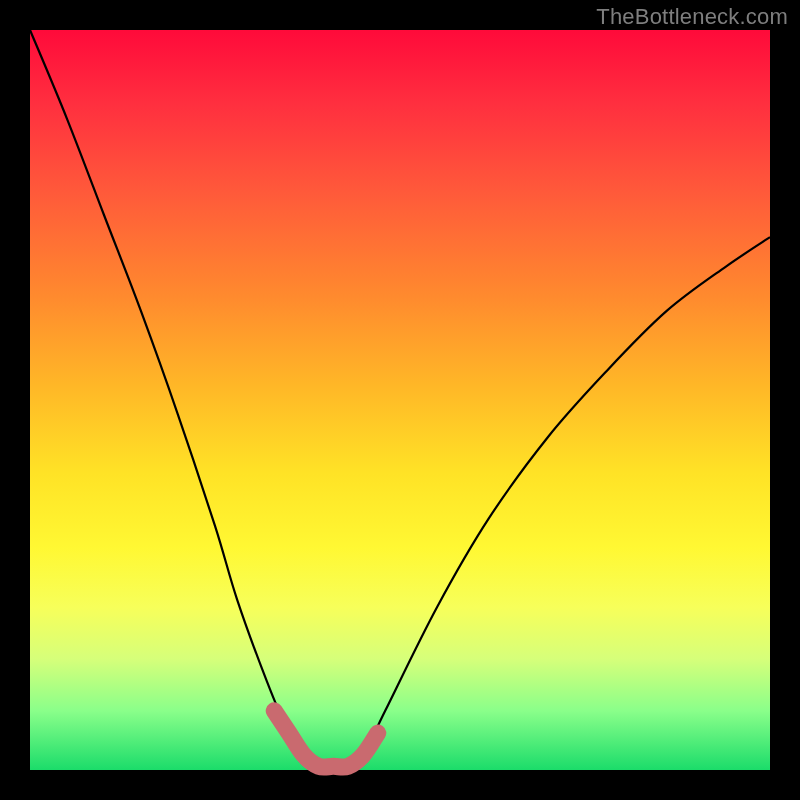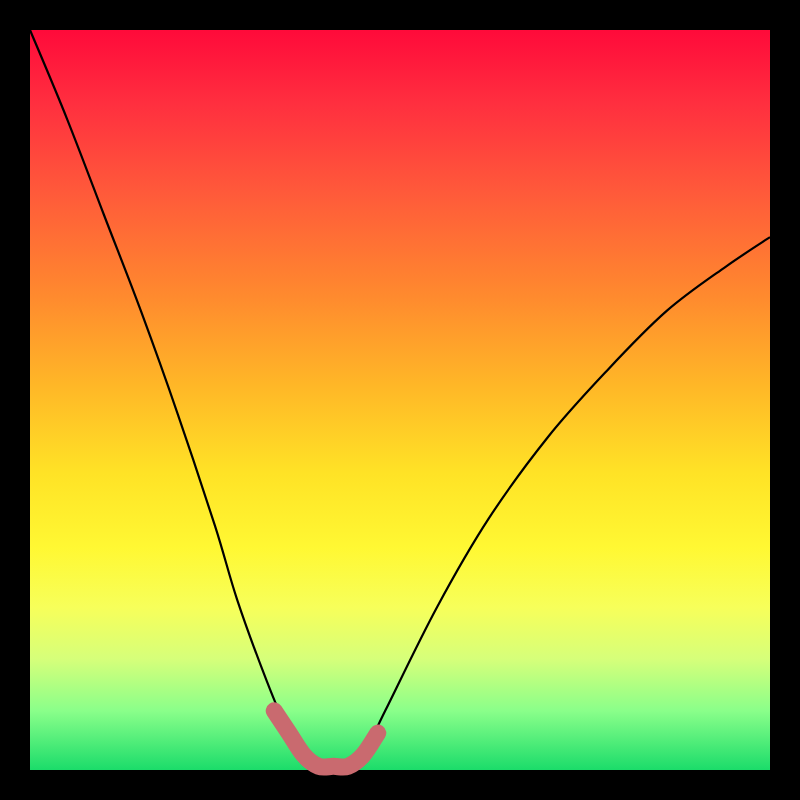--- a/index.html
+++ b/index.html
@@ -60,14 +60,15 @@
 
 <div class="frame">
 
   <div class="plot">
     <svg viewBox="0 0 740 740">
       <path d="M 0.0 0.0 C 6.2 14.8, 24.7 58.0, 37.0 88.8 C 49.3 119.6, 61.7 152.9, 74.0 185.0 C 86.3 217.1, 98.7 247.9, 111.0 281.2 C 123.3 314.5, 135.7 349.0, 148.0 384.8 C 160.3 420.6, 175.1 465.0, 185.0 495.8 C 194.9 526.6, 198.6 543.9, 207.2 569.8 C 215.8 595.7, 228.2 629.0, 236.8 651.2 C 245.4 673.4, 252.8 690.7, 259.0 703.0 C 265.2 715.3, 268.9 719.7, 273.8 725.2 C 278.7 730.8, 283.7 734.4, 288.6 736.3 C 293.5 738.1, 298.5 736.3, 303.4 736.3 C 308.3 736.3, 313.3 738.1, 318.2 736.3 C 323.1 734.4, 326.8 734.5, 333.0 725.2 C 339.2 716.0, 342.9 705.5, 355.2 680.8 C 367.5 656.1, 389.7 609.3, 407.0 577.2 C 424.3 545.1, 440.3 516.8, 458.8 488.4 C 477.3 460.0, 498.3 431.7, 518.0 407.0 C 537.7 382.3, 557.5 361.4, 577.2 340.4 C 596.9 319.4, 616.7 298.5, 636.4 281.2 C 656.1 263.9, 678.3 249.1, 695.6 236.8 C 712.9 224.5, 732.6 212.1, 740.0 207.2" fill="none" stroke="#000000" stroke-width="2.2"></path>
       <path d="M 244.2 680.8 C 246.7 684.5, 254.1 695.6, 259.0 703.0 C 263.9 710.4, 268.9 719.7, 273.8 725.2 C 278.7 730.8, 283.7 734.4, 288.6 736.3 C 293.5 738.1, 298.5 736.3, 303.4 736.3 C 308.3 736.3, 313.3 738.1, 318.2 736.3 C 323.1 734.4, 328.1 730.8, 333.0 725.2 C 337.9 719.7, 345.3 706.7, 347.8 703.0" fill="none" stroke="#c96a6f" stroke-width="17" stroke-linecap="round" stroke-linejoin="round"></path>
     </svg>
   </div>
 
+  <div class="attrib">TheBottleneck.com</div>
 
 </div>
 
 </body></html>

